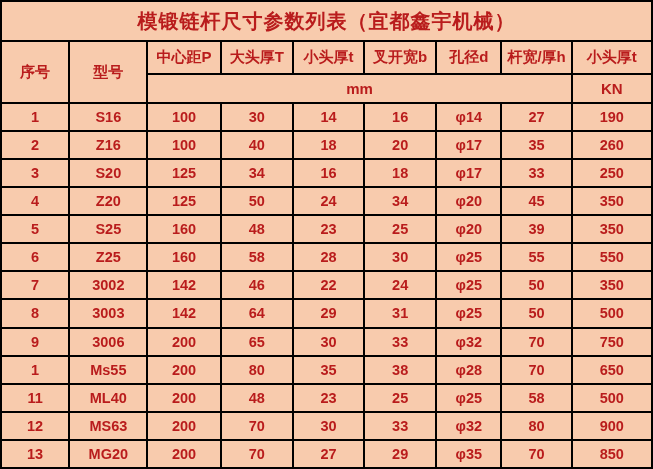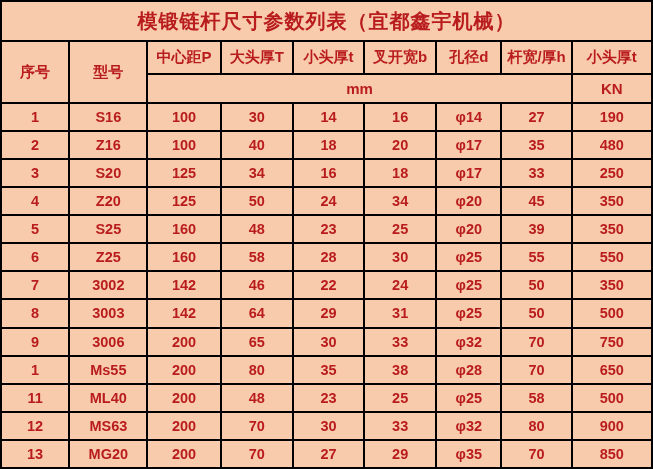--- a/index.html
+++ b/index.html
@@ -87,21 +87,21 @@
         </tr>
         <tr class="data-row">
           <td>2</td>
           <td>Z16</td>
           <td>100</td>
           <td>40</td>
           <td>18</td>
           <td>20</td>
           <td>φ17</td>
           <td>35</td>
-          <td>480</td>
+          <td>260</td>
         </tr>
         <tr class="data-row">
           <td>3</td>
           <td>S20</td>
           <td>125</td>
           <td>34</td>
           <td>16</td>
           <td>18</td>
           <td>φ17</td>
           <td>33</td>

